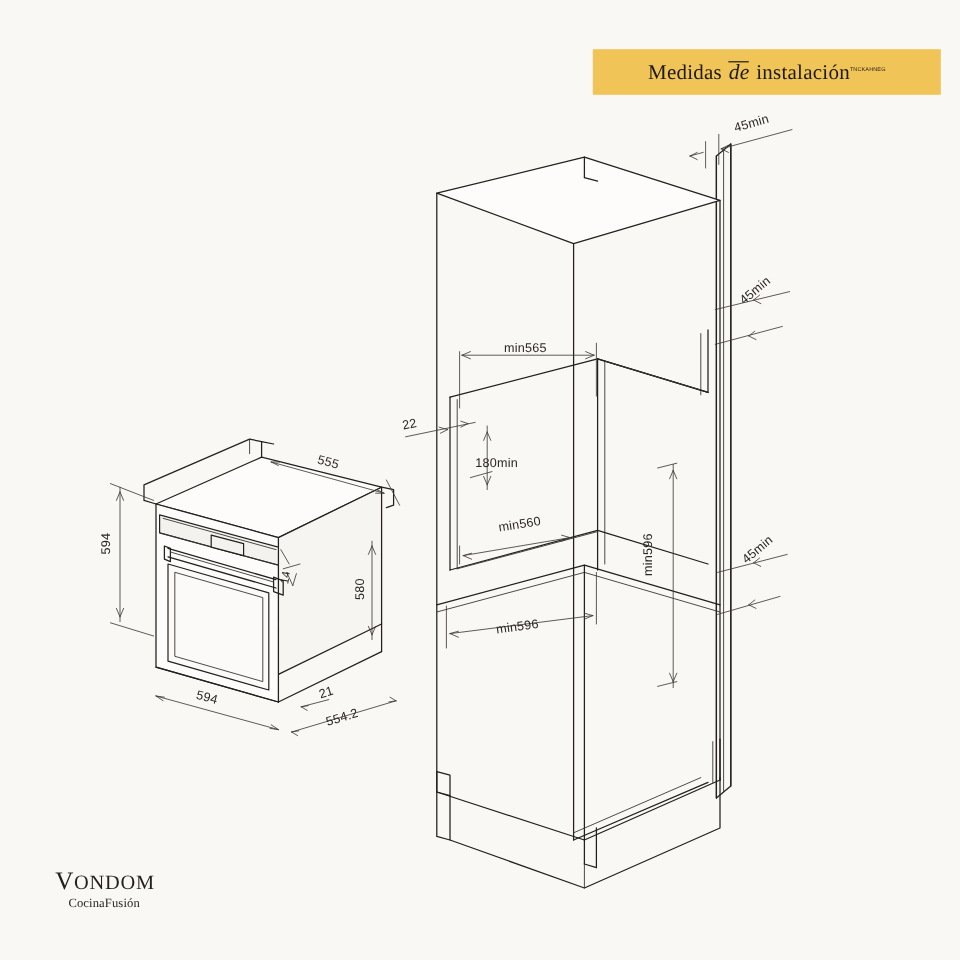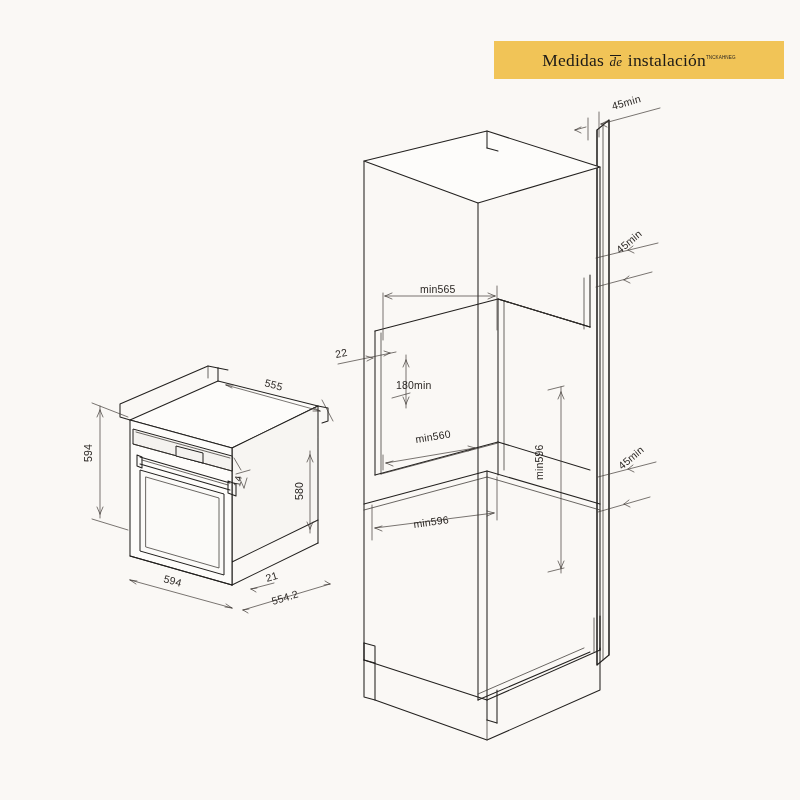--- a/index.html
+++ b/index.html
@@ -39,21 +39,21 @@
     font-family: "Liberation Serif", serif;
     font-size: 17.5px;
     color: #1c1a17;
     letter-spacing: 0.2px;
     white-space: nowrap;
     position: relative;
   }
   .banner-de {
     font-style: italic;
     font-family: "Liberation Serif", serif;
-    font-size: 13px;
+    font-size: 18px;
     position: relative;
     padding: 0 1px;
   }
   .banner-de::after {
     content: "";
     position: absolute;
     left: 1px;
     right: 2px;
     top: 1px;
     height: 1px;
@@ -354,14 +354,18 @@
 
       <g>
         <path class="ln-dim" d="M 243,610 L 330,584"></path>
         <path class="ln-dim" d="M 243,610 L 249,609 M 243,610 L 248,613"></path>
         <path class="ln-dim" d="M 330,584 L 324,585 M 330,584 L 325,581"></path>
         <text class="dimtxt" x="273" y="605" transform="rotate(-17 273 605)">554.2</text>
       </g>
     </g>
   </svg>
 
+  <div class="logo">
+    <div class="logo-main"><span class="cap">V</span><span>ONDOM</span></div>
+    <div class="logo-sub">CocinaFusión</div>
+  </div>
 
 </div>
 
 </body></html>

